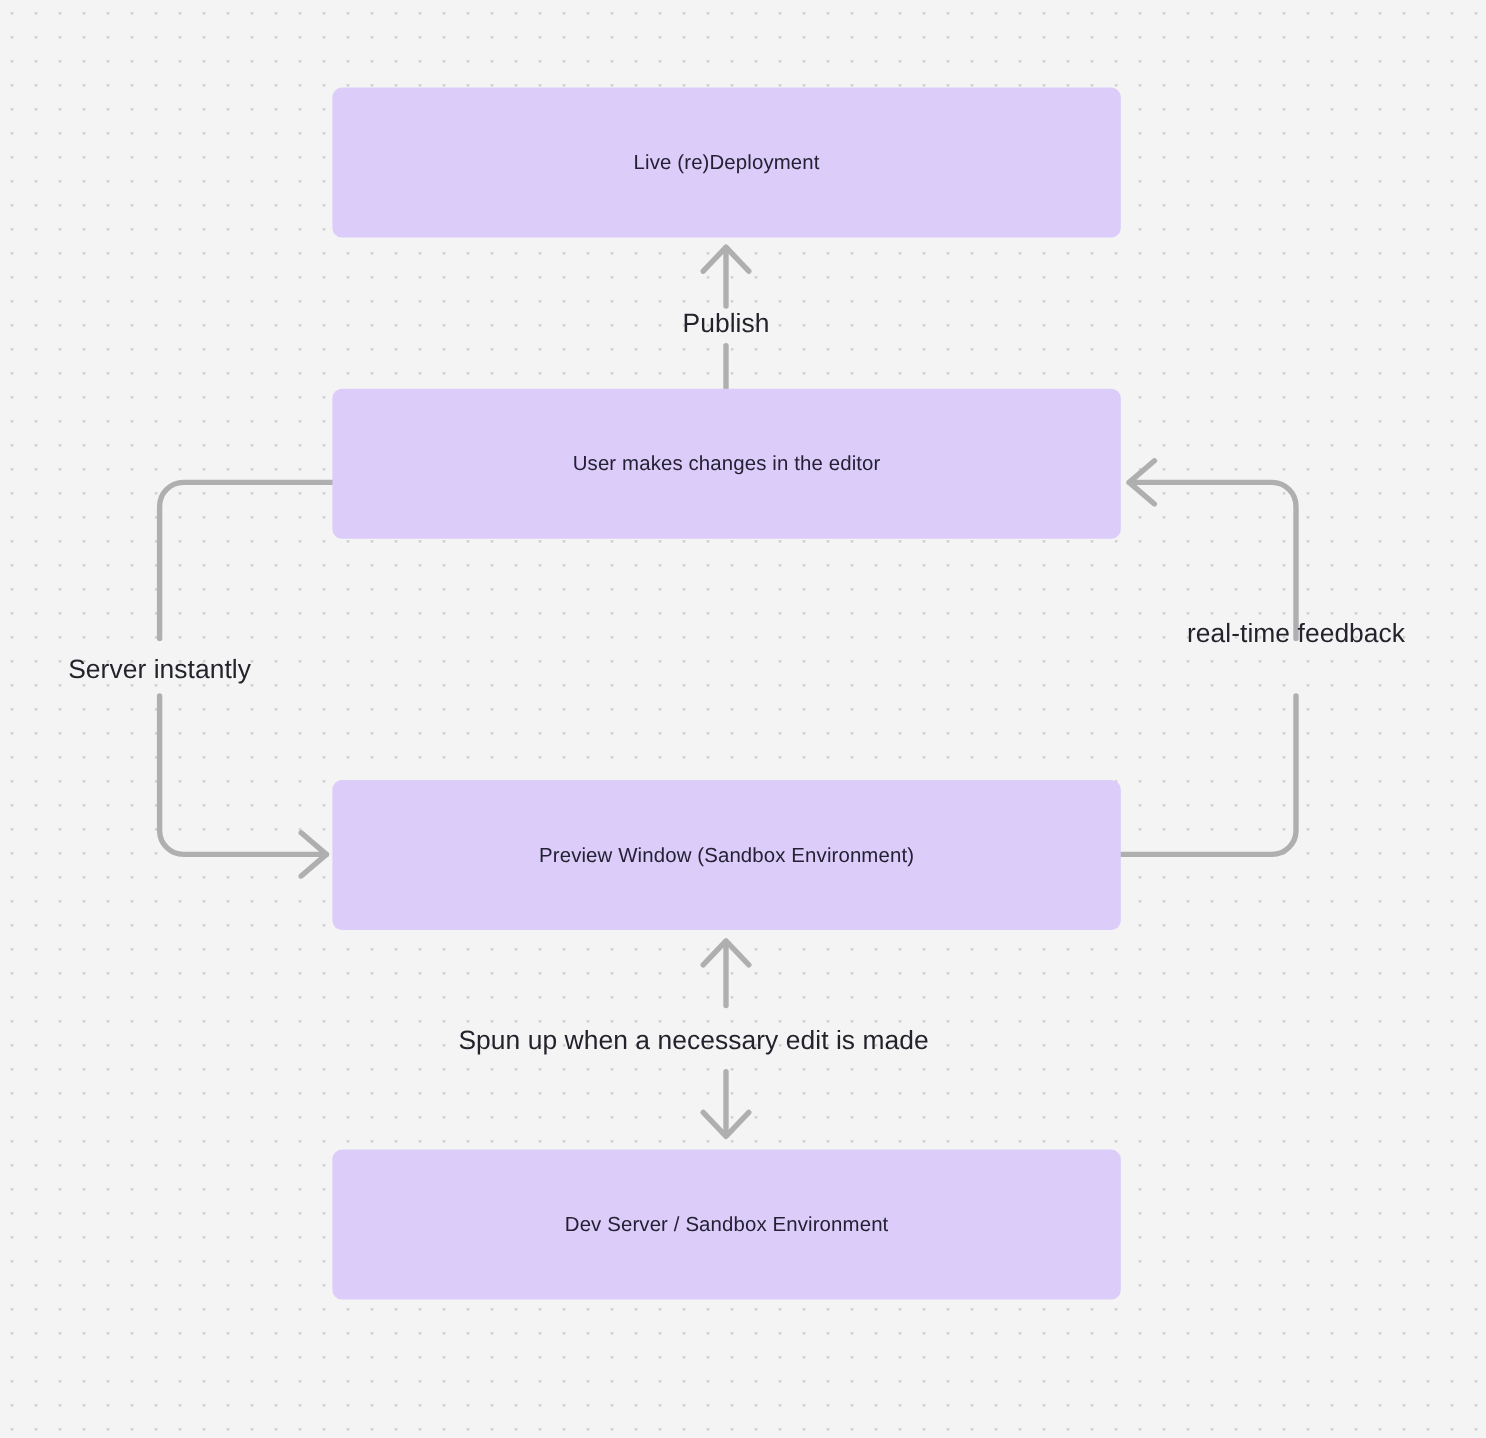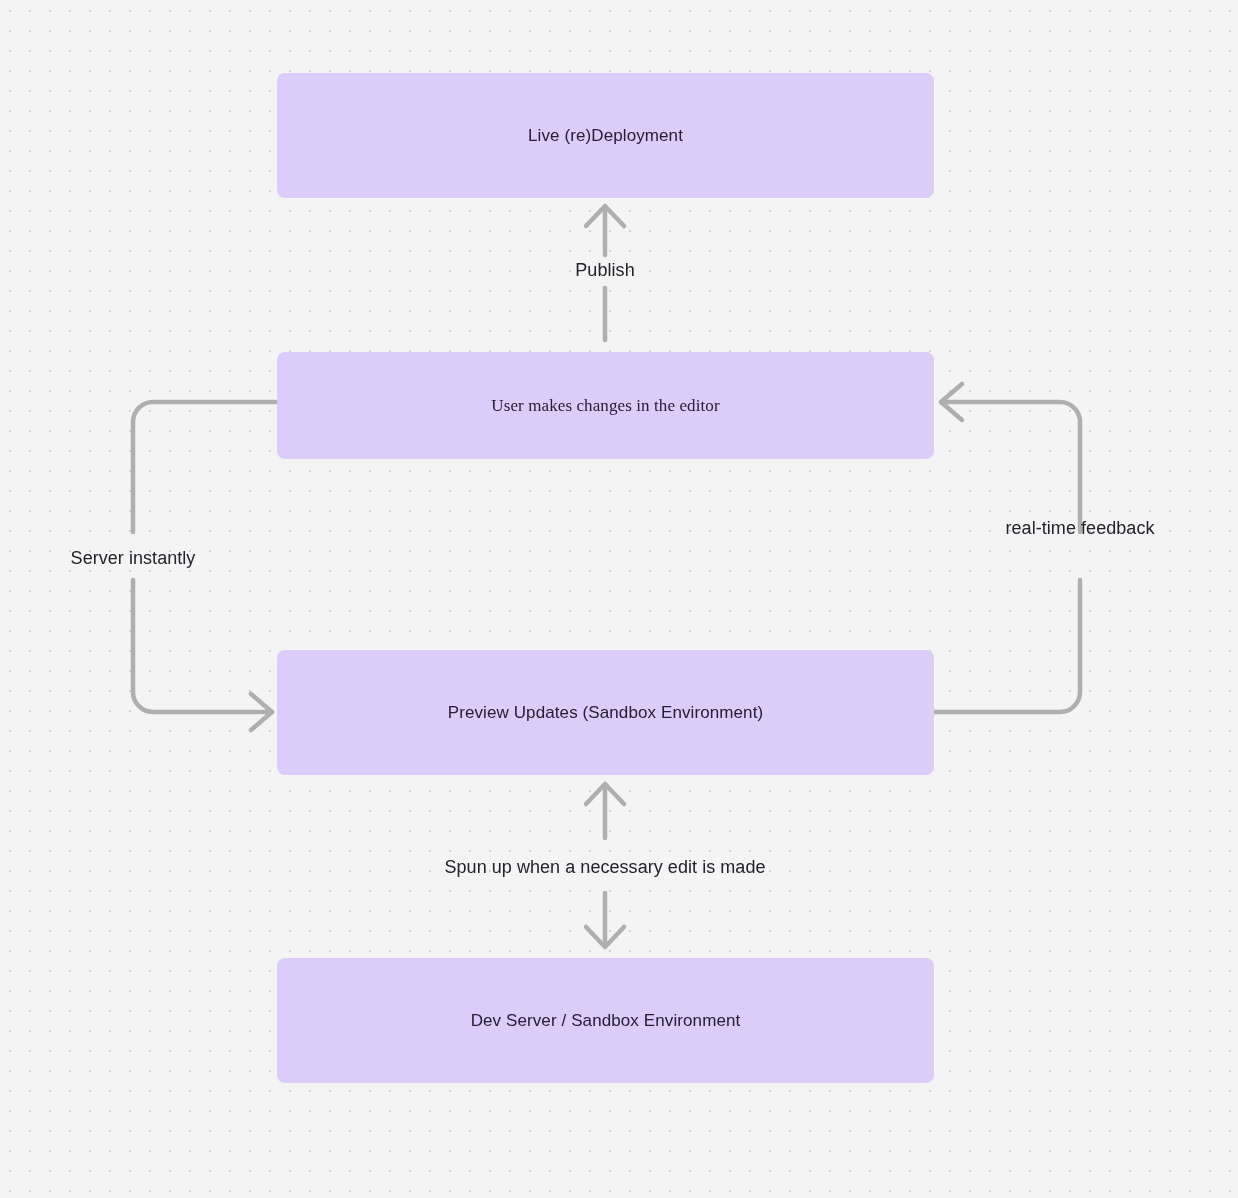--- a/index.html
+++ b/index.html
@@ -45,21 +45,21 @@
     line-height: 1.25;
     text-align: center;
   }
   .node-label {
     display: block;
     padding: 0 14px;
   }
   .edge-label {
     position: absolute;
     color: #24232c;
-    font-size: 18px;
+    font-size: 22px;
     font-weight: 400;
     letter-spacing: 0.05px;
     white-space: nowrap;
     line-height: 1;
     transform: translate(-50%, -50%);
     pointer-events: none;
   }
 </style>
 </head>
 <body>
@@ -91,33 +91,33 @@
       <path d="M 586 804 L 605 784 L 624 804" fill="none" stroke="#afafaf" stroke-width="4.5" stroke-linecap="round" stroke-linejoin="round"></path>
       <path d="M 605 893 L 605 945" fill="none" stroke="#afafaf" stroke-width="4.5" stroke-linecap="round"></path>
       <path d="M 586 927 L 605 947 L 624 927" fill="none" stroke="#afafaf" stroke-width="4.5" stroke-linecap="round" stroke-linejoin="round"></path>
     </g>
   </svg>
 
   <div class="node" style="left:277px; top:73px; width:657px; height:125px;">
     <span class="node-label">Live (re)Deployment</span>
   </div>
 
-  <div class="node" style="left:277px; top:352px; width:657px; height:107px;font-family:Liberation Serif, serif;">
+  <div class="node" style="left:277px; top:324px; width:657px; height:125px;">
     <span class="node-label">User makes changes in the editor</span>
   </div>
 
   <div class="node" style="left:277px; top:650px; width:657px; height:125px;">
-    <span class="node-label">Preview Updates (Sandbox Environment)</span>
+    <span class="node-label">Preview Window (Sandbox Environment)</span>
   </div>
 
   <div class="node" style="left:277px; top:958px; width:657px; height:125px;justify-content:center;">
     <span class="node-label">Dev Server / Sandbox Environment</span>
   </div>
 
   <div class="edge-label" style="left:605px; top:270px;">Publish</div>
 
   <div class="edge-label" style="left:133px; top:558px;">Server instantly</div>
 
   <div class="edge-label" style="left:1080px; top:528px;">real-time feedback</div>
 
-  <div class="edge-label" style="left:605px; top:867px;">Spun up when a necessary edit is made</div>
+  <div class="edge-label" style="left:578px; top:867px;">Spun up when a necessary edit is made</div>
 
 </div>
 
 </body></html>

